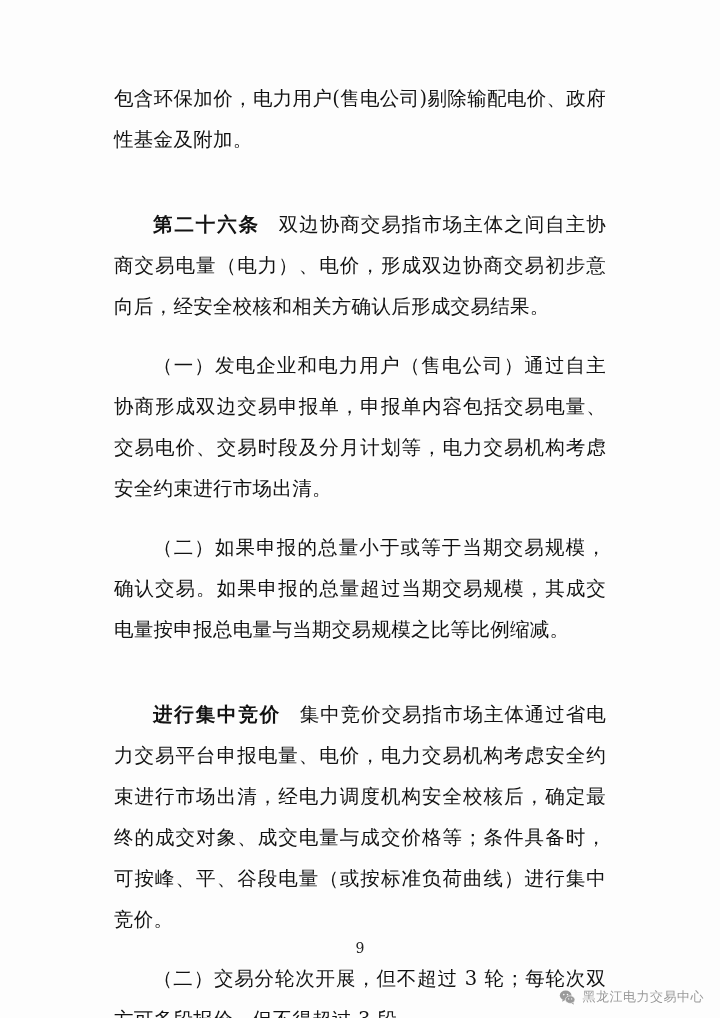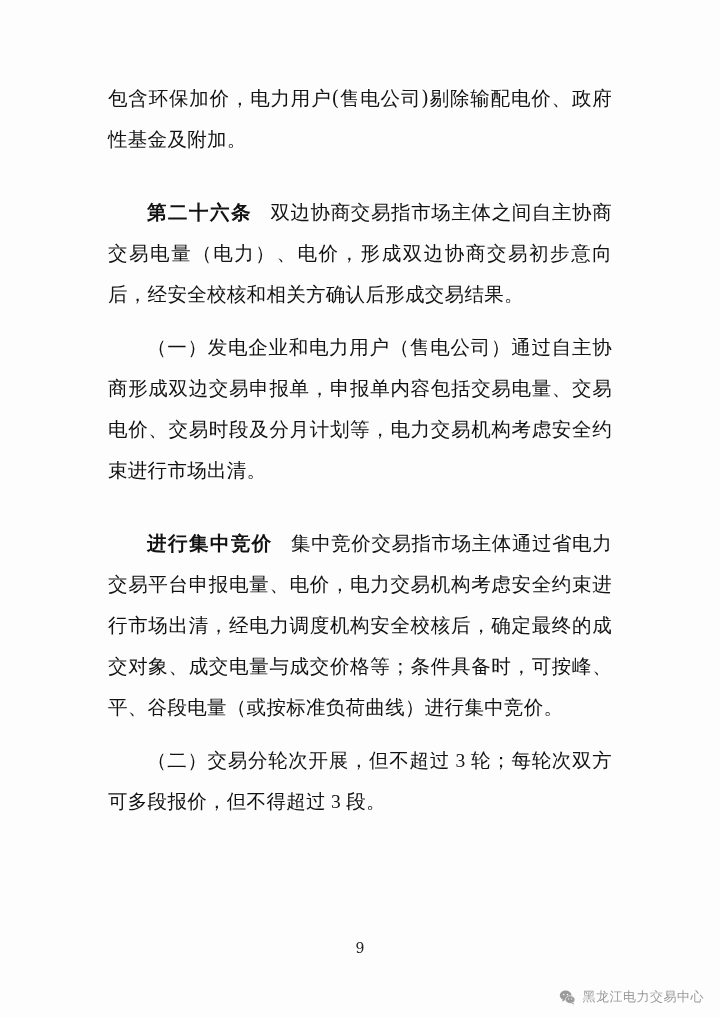--- a/index.html
+++ b/index.html
@@ -20,31 +20,30 @@
     inset: 0;
     background: #fdfdfd;
   }
   .content {
     position: absolute;
     left: 96px;
     top: 78px;
     width: 528px;
   }
   p {
-    margin: 12px;
+    margin: 18px;
     font-size: 19.5px;
     line-height: 41px;
     letter-spacing: 0.3px;
     text-align: justify;
     text-justify: inter-ideograph;
     color: #121212;
   }
   p.indent {
     text-indent: 39px;
-    font-family: Liberation Serif, serif;
   }
   p.body-block {
     margin-top: 0;
   }
   .gap {
     height: 8px;
   }
   .heading-run {
     font-weight: bold;
     letter-spacing: 1.2px;
@@ -92,20 +91,21 @@
   <div class="content">
 
     <p class="body-block">包含环保加价，电力用户(售电公司)剔除输配电价、政府性基金及附加。</p>
 
     <div class="gap"></div>
 
     <p class="indent"><span class="heading-run">第二十六条</span><span class="heading-gap"></span><span>双边协商交易指市场主体之间自主协商交易电量（电力）、电价，形成双边协商交易初步意向后，经安全校核和相关方确认后形成交易结果。</span></p>
 
     <p class="indent">（一）发电企业和电力用户（售电公司）通过自主协商形成双边交易申报单，申报单内容包括交易电量、交易电价、交易时段及分月计划等，电力交易机构考虑安全约束进行市场出清。</p>
 
+    <p class="indent">（二）如果申报的总量小于或等于当期交易规模，确认交易。如果申报的总量超过当期交易规模，其成交电量按申报总电量与当期交易规模之比等比例缩减。</p>
 
 
     <div class="gap"></div>
 
     <p class="indent"><span class="heading-run">进行集中竞价</span><span class="heading-gap"></span><span>集中竞价交易指市场主体通过省电力交易平台申报电量、电价，电力交易机构考虑安全约束进行市场出清，经电力调度机构安全校核后，确定最终的成交对象、成交电量与成交价格等；条件具备时，可按峰、平、谷段电量（或按标准负荷曲线）进行集中竞价。</span></p>
 
 
     <p class="indent">（二）交易分轮次开展，但不超过 3 轮；每轮次双方可多段报价，但不得超过 3 段。</p>
 
   </div>

